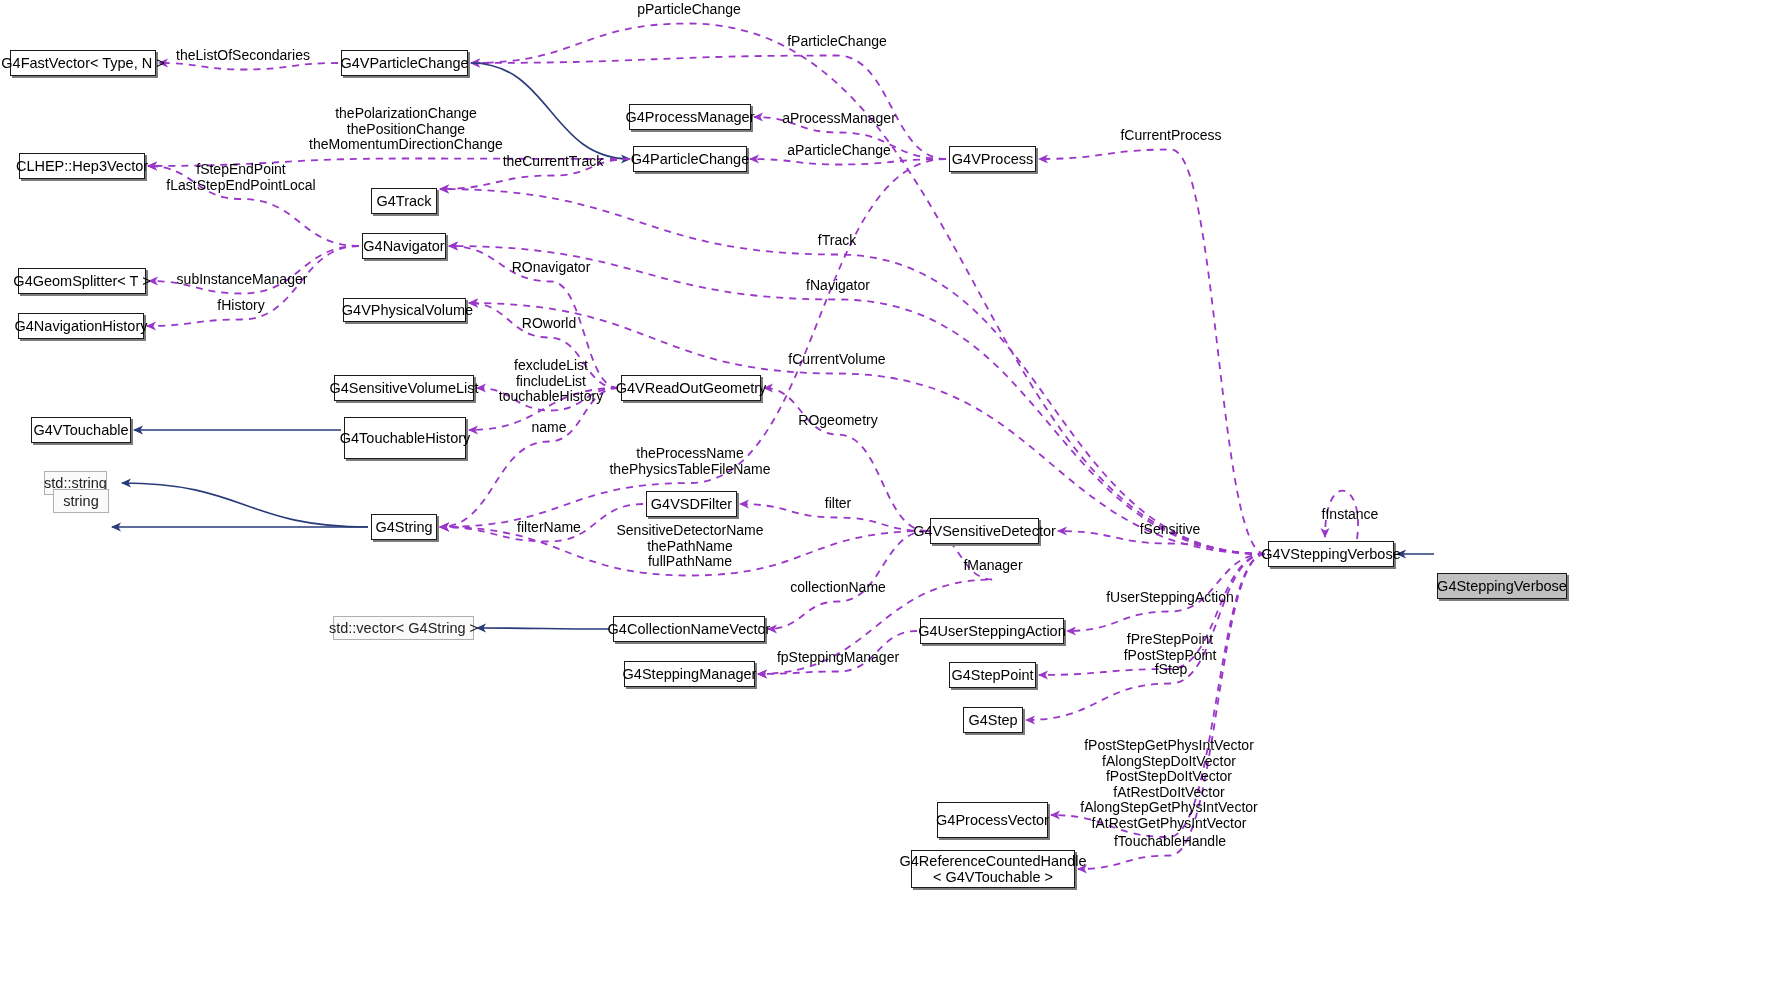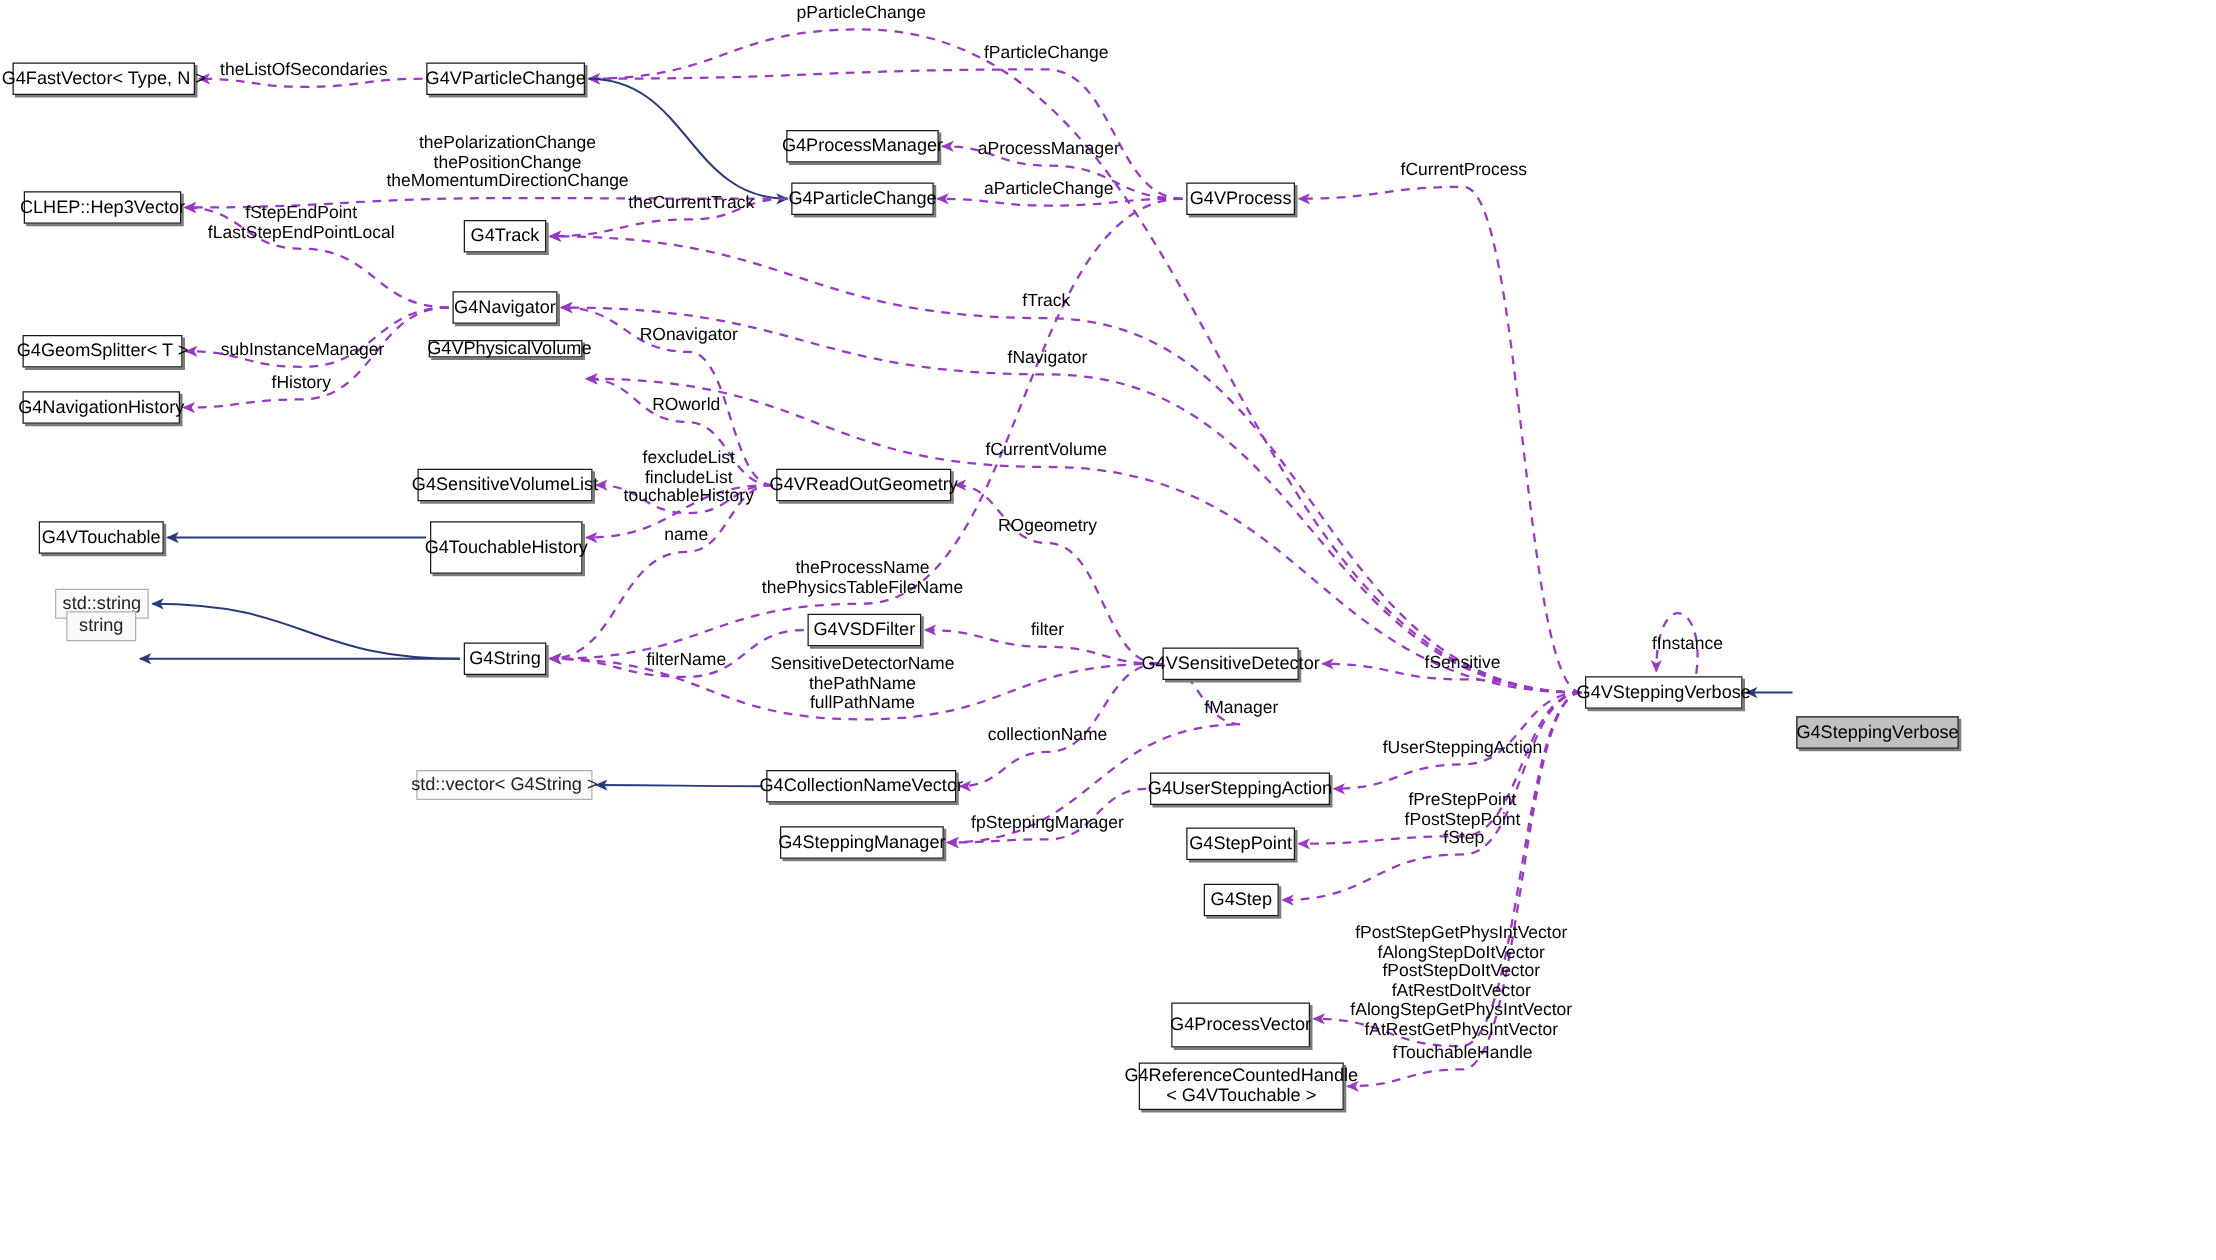--- a/index.html
+++ b/index.html
@@ -103,30 +103,30 @@
       </g>
   </svg>
 
   <div id="node-layer">
       <div class="node" style="left: 10px; top: 50px; width: 146px; height: 26px;">G4FastVector&lt; Type, N &gt;</div>
       <div class="node" style="left: 341px; top: 50px; width: 127px; height: 26px;">G4VParticleChange</div>
       <div class="node" style="left: 629px; top: 104px; width: 122px; height: 26px;">G4ProcessManager</div>
       <div class="node" style="left: 19px; top: 153px; width: 126px; height: 26px;">CLHEP::Hep3Vector</div>
       <div class="node" style="left: 633px; top: 146px; width: 114px; height: 26px;">G4ParticleChange</div>
       <div class="node" style="left: 949px; top: 146px; width: 87px; height: 26px;">G4VProcess</div>
-      <div class="node" style="left: 371px; top: 176px; width: 66px; height: 26px;">G4Track</div>
+      <div class="node" style="left: 371px; top: 188px; width: 66px; height: 26px;">G4Track</div>
       <div class="node" style="left: 362px; top: 233px; width: 84px; height: 26px;">G4Navigator</div>
       <div class="node" style="left: 18px; top: 268px; width: 128px; height: 26px;">G4GeomSplitter&lt; T &gt;</div>
-      <div class="node" style="left: 343px; top: 272px; width: 123px; height: 14px; padding-left: 12px;">G4VPhysicalVolume</div>
+      <div class="node" style="left: 343px; top: 298px; width: 123px; height: 24px; padding-left: 12px;">G4VPhysicalVolume</div>
       <div class="node" style="left: 18px; top: 313px; width: 126px; height: 26px;">G4NavigationHistory</div>
       <div class="node" style="left: 334px; top: 375px; width: 140px; height: 26px;">G4SensitiveVolumeList</div>
       <div class="node" style="left: 621px; top: 375px; width: 140px; height: 26px;">G4VReadOutGeometry</div>
       <div class="node" style="left: 31px; top: 417px; width: 100px; height: 26px;">G4VTouchable</div>
       <div class="node" style="left: 344px; top: 417px; width: 122px; height: 42px;">G4TouchableHistory</div>
-      <div class="node ext" style="left: 44px; top: 471px; width: 75px; height: 24px;">std::string</div>
+      <div class="node ext" style="left: 44px; top: 471px; width: 63px; height: 24px;">std::string</div>
       <div class="node" style="left: 646px; top: 491px; width: 91px; height: 26px;">G4VSDFilter</div>
       <div class="node" style="left: 930px; top: 518px; width: 109px; height: 26px;">G4VSensitiveDetector</div>
       <div class="node ext" style="left: 53px; top: 489px; width: 56px; height: 24px; text-align: center;">string</div>
       <div class="node" style="left: 371px; top: 514px; width: 66px; height: 26px;">G4String</div>
       <div class="node" style="left: 1268px; top: 541px; width: 126px; height: 26px;">G4VSteppingVerbose</div>
       <div class="node highlight" style="left: 1437px; top: 541px; width: 130px; height: 26px; margin-top: 32px;">G4SteppingVerbose</div>
       <div class="node ext" style="left: 333px; top: 616px; width: 141px; height: 24px;">std::vector&lt; G4String &gt;</div>
       <div class="node" style="left: 613px; top: 616px; width: 152px; height: 26px;">G4CollectionNameVector</div>
       <div class="node" style="left: 920px; top: 618px; width: 144px; height: 26px;">G4UserSteppingAction</div>
       <div class="node" style="left: 624px; top: 661px; width: 131px; height: 26px;">G4SteppingManager</div>

